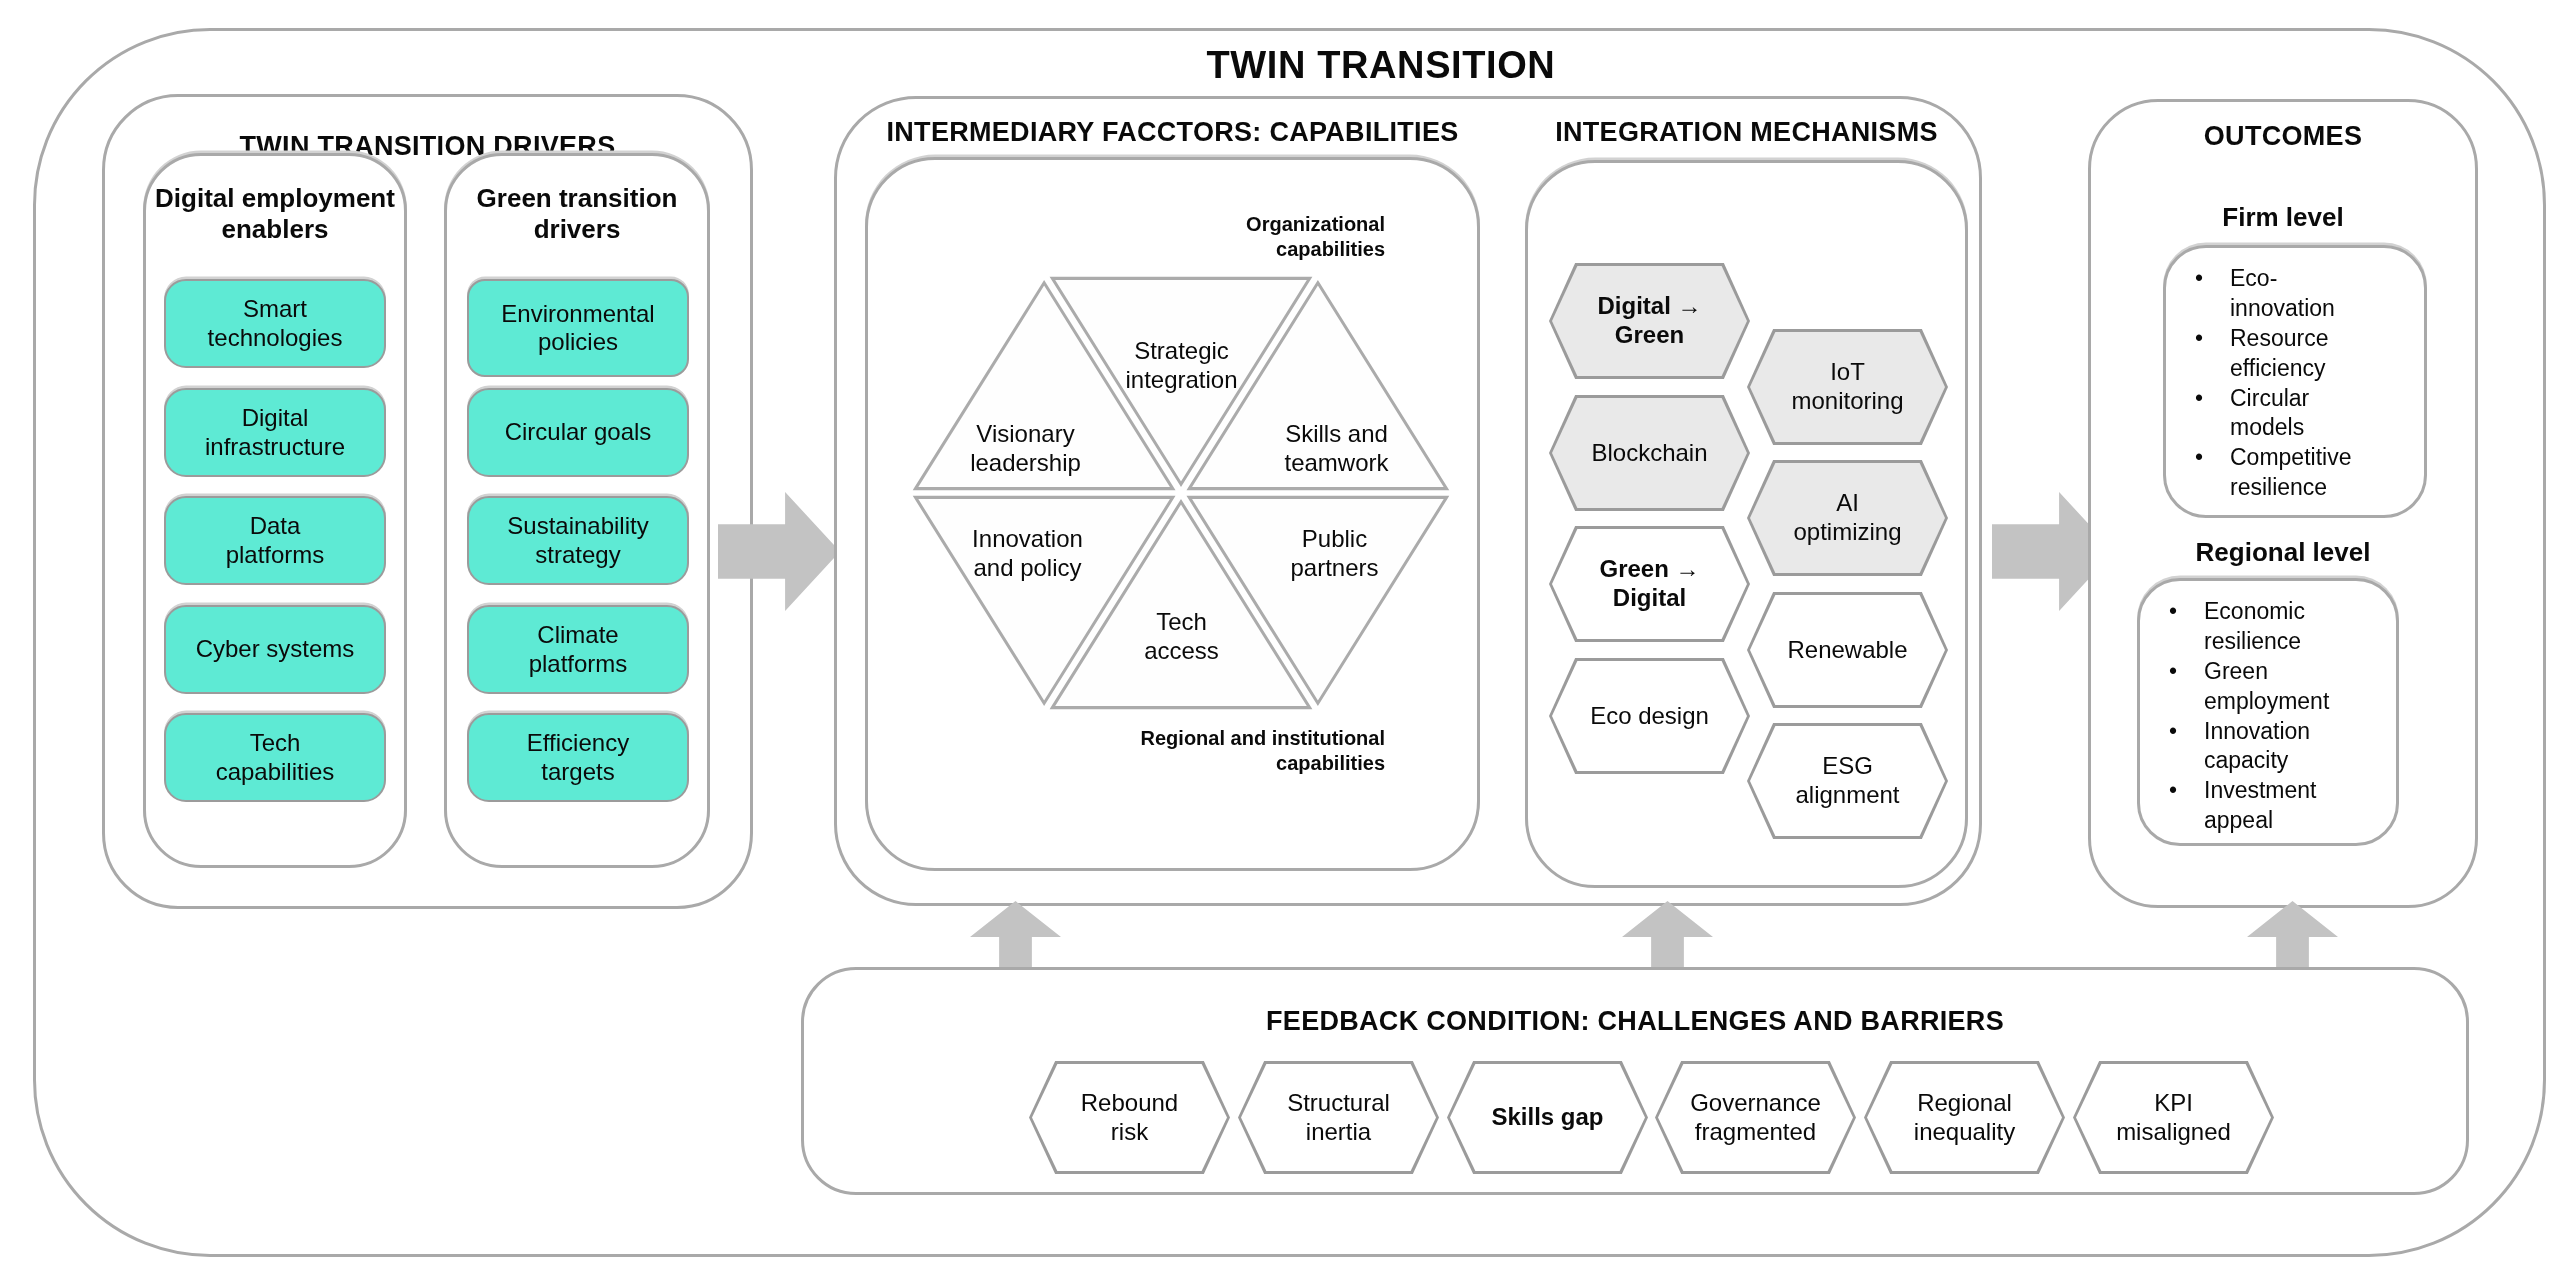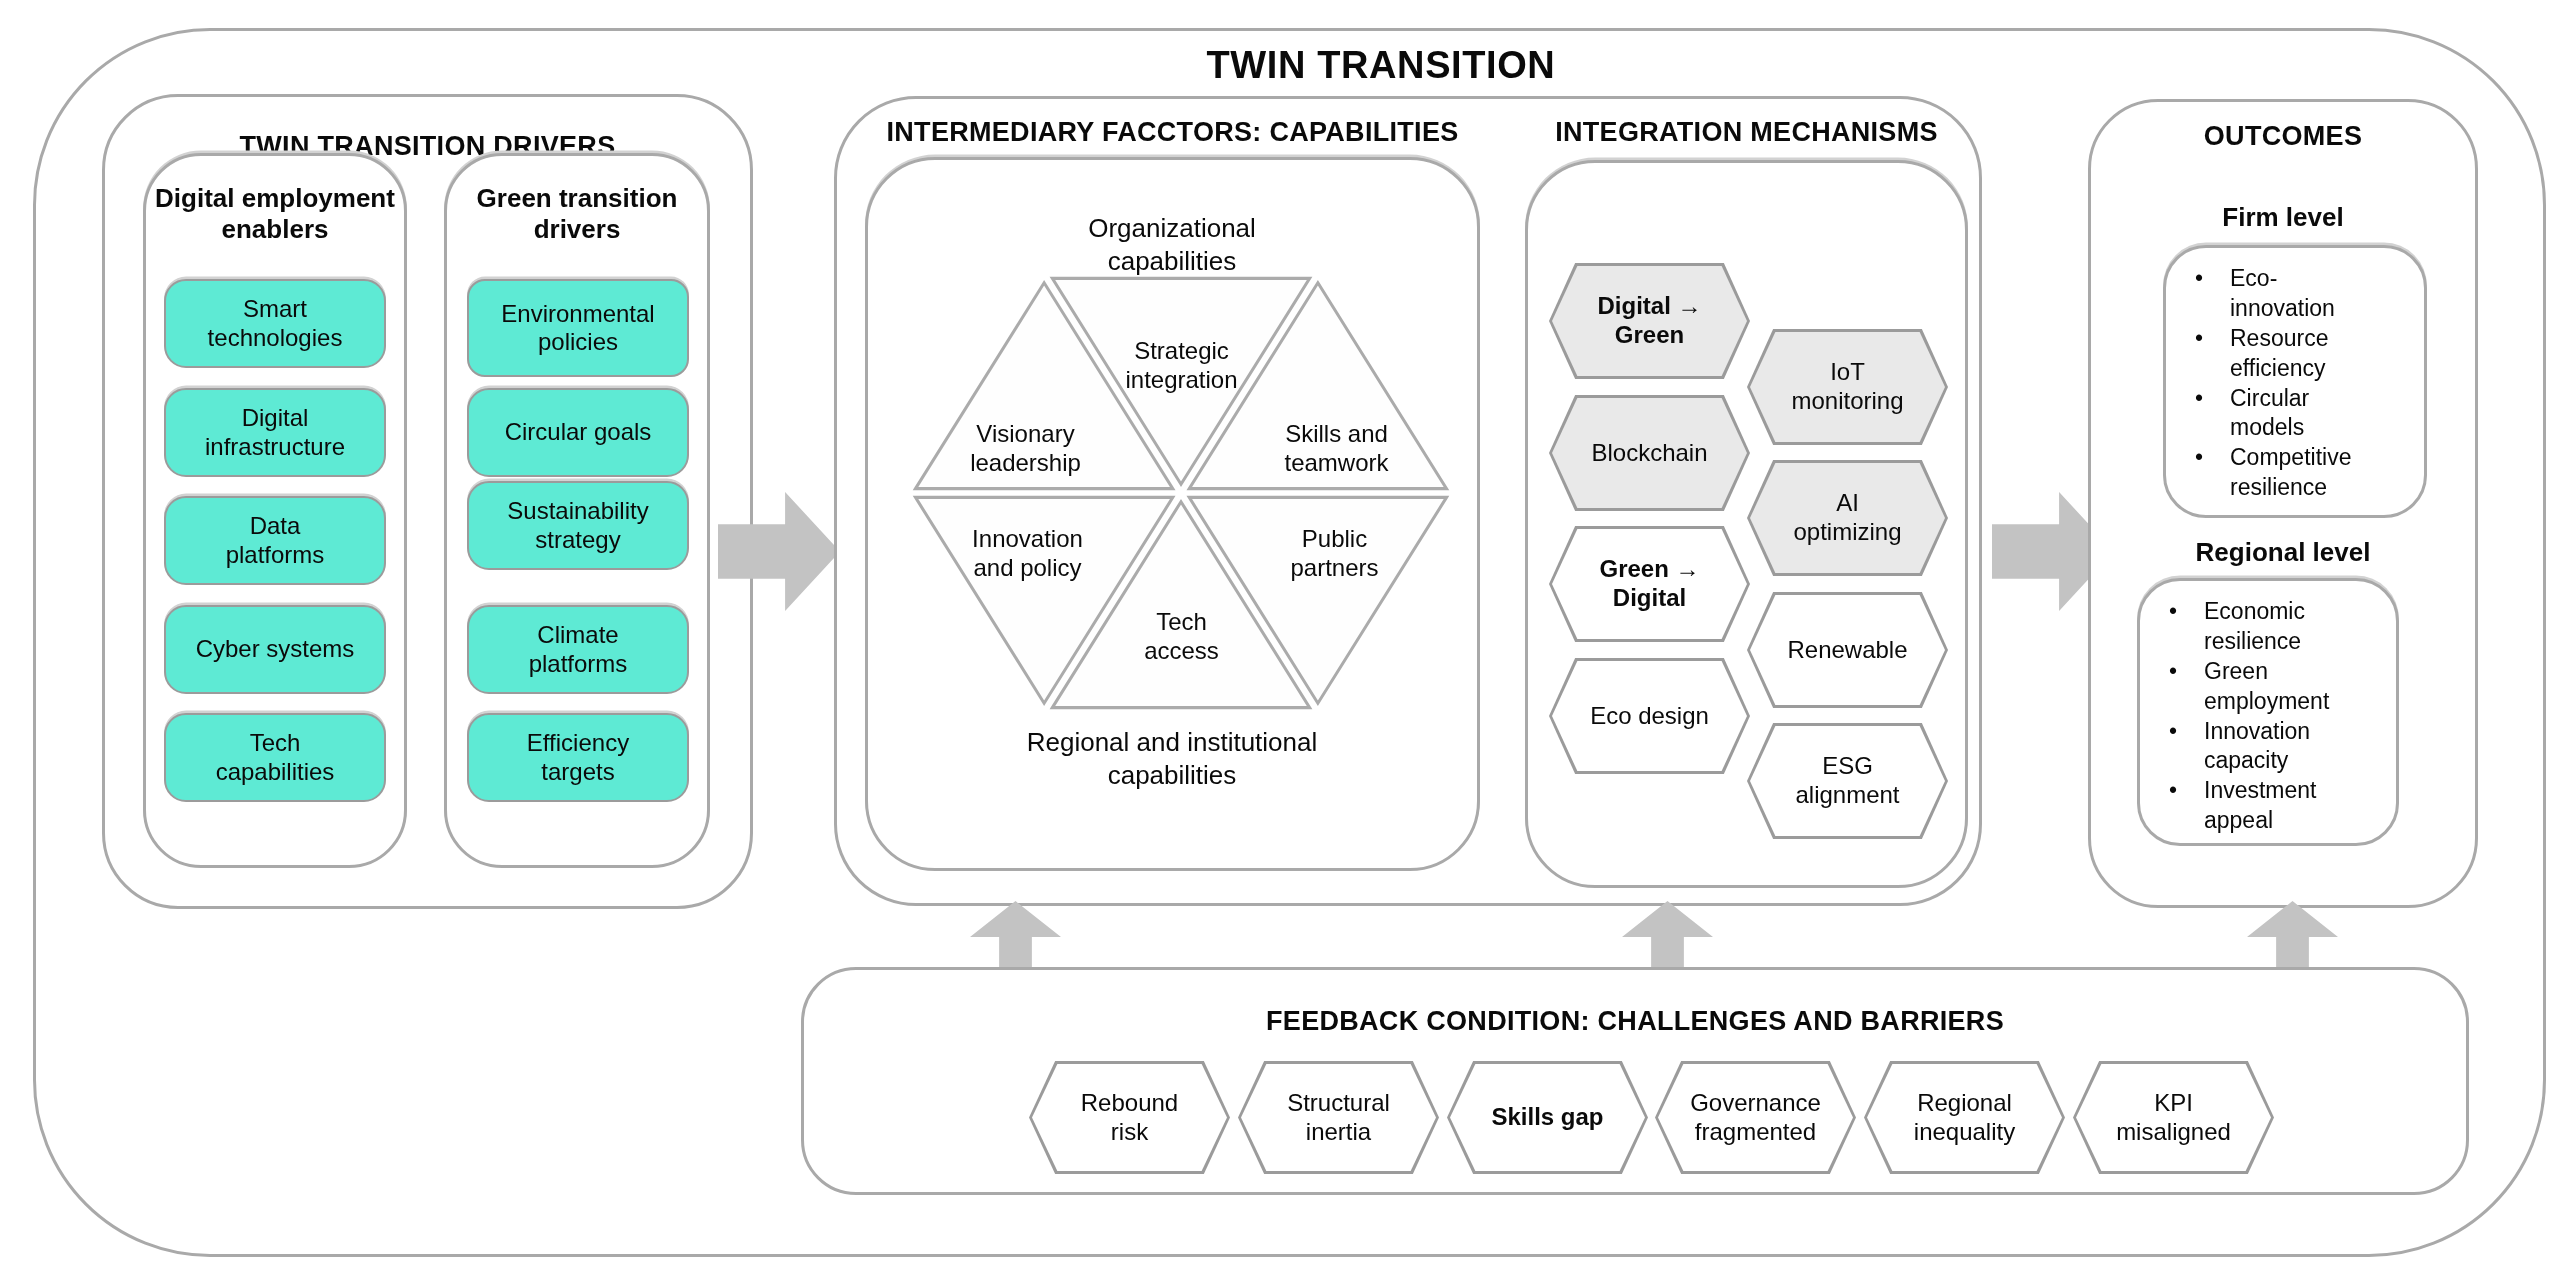--- a/index.html
+++ b/index.html
@@ -6,21 +6,21 @@
   body{width:2576px;height:1275px;position:relative;font-family:"Liberation Sans",sans-serif;color:#0a0a0a;overflow:hidden;}
   .abs{position:absolute;}
   .box{position:absolute;background:#fff;border:3px solid #a9a9a9;box-sizing:border-box;}
   .shadowtop{box-shadow:0 -2.4px 0 #d2d2d2;}
   .ctr{display:flex;align-items:center;justify-content:center;text-align:center;}
   .pre{white-space:pre-line;}
   .sec-title{font-weight:bold;font-size:27px;letter-spacing:0.3px;text-align:center;position:absolute;}
   .hdr{font-weight:bold;font-size:26px;line-height:1.2;text-align:center;position:absolute;white-space:pre-line;}
   .item{position:absolute;background:#5eead4;border:2.4px solid #9b9b9b;border-radius:22px;box-sizing:border-box;box-shadow:0 -2.4px 0 #d2d2d2;font-size:24px;line-height:1.18;}
   .trilab{position:absolute;width:195px;height:79px;font-size:24px;line-height:1.2;}
-  .biglab{position:absolute;font-weight:normal;font-size:26px;line-height:1.25;text-align:center;white-space:pre-line;}
+  .biglab{position:absolute;font-weight:bold;font-size:20px;line-height:1.25;text-align:right;white-space:pre-line;}
   .hex{position:absolute;width:201px;height:116px;}
   .hex .hb{position:absolute;left:0;top:0;right:0;bottom:0;background:#9b9b9b;clip-path:polygon(0% 50%,13% 0%,87% 0%,100% 50%,87% 100%,13% 100%);}
   .hex .hf{position:absolute;left:3px;top:3px;right:3px;bottom:3px;background:#fff;clip-path:polygon(0% 50%,13% 0%,87% 0%,100% 50%,87% 100%,13% 100%);}
   .hex.gray .hf{background:#e9e9e9;}
   .hex .ht{position:absolute;left:0;top:0;right:0;bottom:0;display:flex;align-items:center;justify-content:center;text-align:center;font-size:24px;line-height:1.2;white-space:pre-line;}
   .hex.bold .ht{font-weight:bold;}
   .hex.semi .ht{font-weight:600;}
   .fb-hex{height:113px;}
   .arrow-right{position:absolute;width:122px;height:119px;background:#c3c3c3;clip-path:polygon(0% 27%,55% 27%,55% 0%,100% 50%,55% 100%,55% 73%,0% 73%);}
   .arrow-up{position:absolute;width:91px;height:86px;background:#c3c3c3;clip-path:polygon(50% 0%,100% 42%,68% 42%,68% 100%,32% 100%,32% 42%,0% 42%);}
@@ -53,21 +53,21 @@
 <div class="item ctr pre" style="left:164px;top:605px;width:222px;height:89px;">Cyber systems</div>
 <div class="item ctr pre" style="left:164px;top:713px;width:222px;height:89px;">Tech
 capabilities</div>
 
 <div class="box shadowtop" style="left:444px;top:153px;width:266px;height:715px;border-radius:58px;"></div>
 <div class="hdr" style="left:444px;top:183px;width:266px;">Green transition
 drivers</div>
 <div class="item ctr pre" style="left:467px;top:279px;width:222px;height:98px;border-radius:18px;">Environmental
 policies</div>
 <div class="item ctr pre" style="left:467px;top:388px;width:222px;height:89px;">Circular goals</div>
-<div class="item ctr pre" style="left:467px;top:481px;width:222px;height:89px;">Sustainability
+<div class="item ctr pre" style="left:467px;top:496px;width:222px;height:89px;">Sustainability
 strategy</div>
 <div class="item ctr pre" style="left:467px;top:605px;width:222px;height:89px;">Climate
 platforms</div>
 <div class="item ctr pre" style="left:467px;top:713px;width:222px;height:89px;">Efficiency
 targets</div>
 
 <div class="arrow-right" style="left:718px;top:492px;"></div>
 
 <div class="box" style="left:834px;top:96px;width:1148px;height:810px;border-radius:82px;"></div>
 

